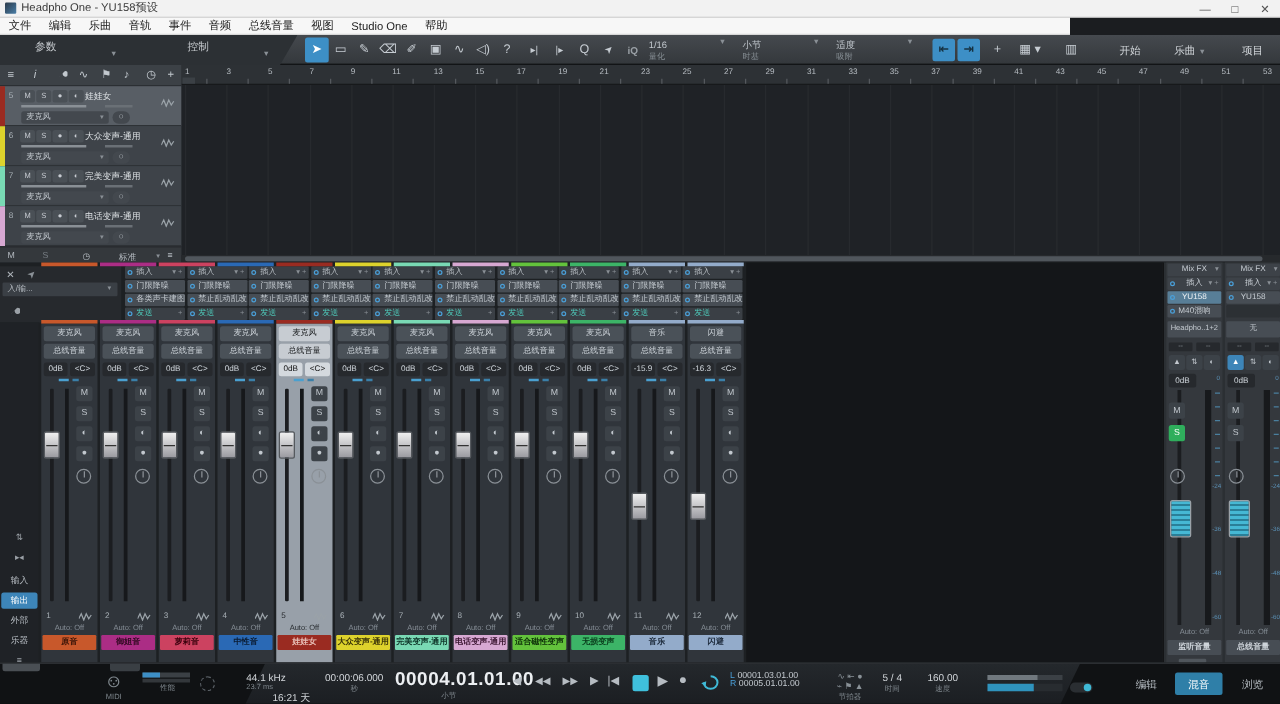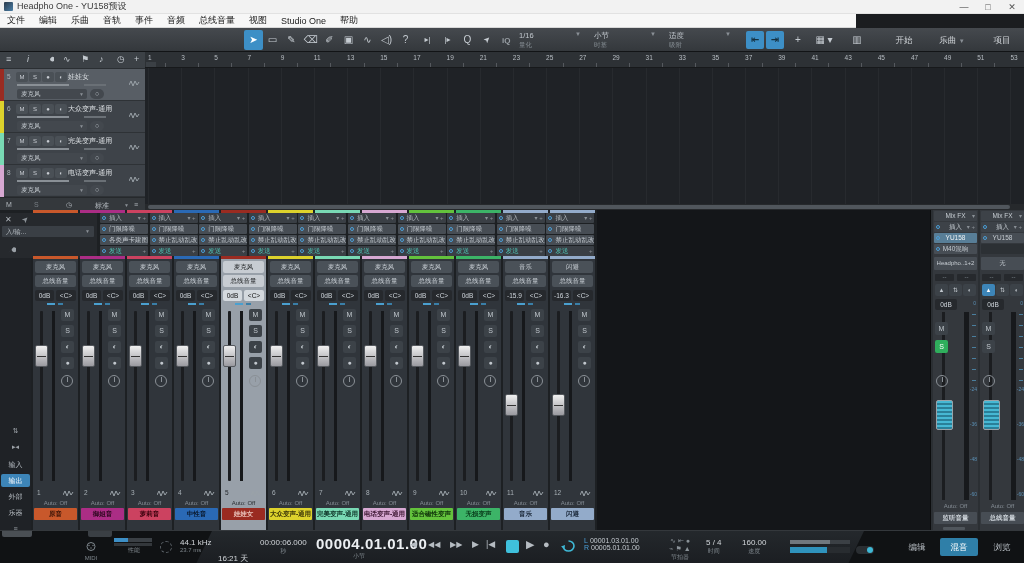--- a/index.html
+++ b/index.html
@@ -130,20 +130,26 @@
       <span>音轨</span>
       <span>事件</span>
       <span>音频</span>
       <span>总线音量</span>
       <span>视图</span>
       <span>Studio One</span>
       <span>帮助</span>
     </div>
 
   <div class="toolbar">
+    <div class="tb-left">
+      <span class="lbl" style="left:28px;">参数</span>
+      <span class="car" style="left:88px;">▼</span>
+      <span class="lbl" style="left:150px;">控制</span>
+      <span class="car" style="left:210px;">▼</span>
+    </div>
     <div id="toolbtns">
         <div class="toolbtn sel" style="left: 244px;">➤</div>
         <div class="toolbtn" style="left: 263px;">▭</div>
         <div class="toolbtn" style="left: 282px;">✎</div>
         <div class="toolbtn" style="left: 301px;">⌫</div>
         <div class="toolbtn" style="left: 320px;">✐</div>
         <div class="toolbtn" style="left: 339px;">▣</div>
         <div class="toolbtn" style="left: 358px;">∿</div>
         <div class="toolbtn" style="left: 377px;">◁)</div>
       </div>
@@ -918,21 +924,21 @@
       <div class="s">MIDI</div>
     </div>
     <div class="titem" style="left:114px;top:7px;width:40px;text-align:center;">
       <div style="width:38px;height:4px;background:#3b4045;">
           <div style="width:14px;height:4px;background:#3d8fc6;"></div>
         </div>
       <div style="width:38px;height:3px;background:#33373b;margin-top:1px;"></div>
       <div class="s">性能</div>
     </div>
     <div class="abs" style="left:160px;top:10px;width:12px;height:12px;border:1px dashed #5a6066;border-radius:50%;"></div>
-    <div class="titem" style="left:180px;top:7px;">
+    <div class="titem" style="left:197px;top:7px;">
       <div class="v">44.1 kHz</div>
       <div class="s" style="text-align:left;">23.7 ms</div>
     </div>
     <div class="titem" style="left:218px;top:22px;text-align:center;">
       <div class="v">16:21 天</div>
       <div class="s">录制最大化</div>
     </div>
     <div class="titem" style="left:260px;top:7px;text-align:center;">
       <div class="v">00:00:06.000</div>
       <div class="s">秒</div>

